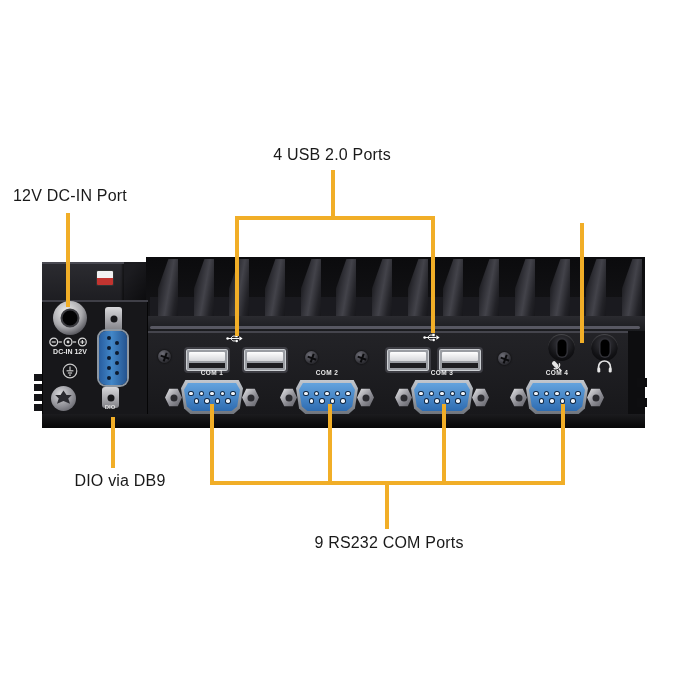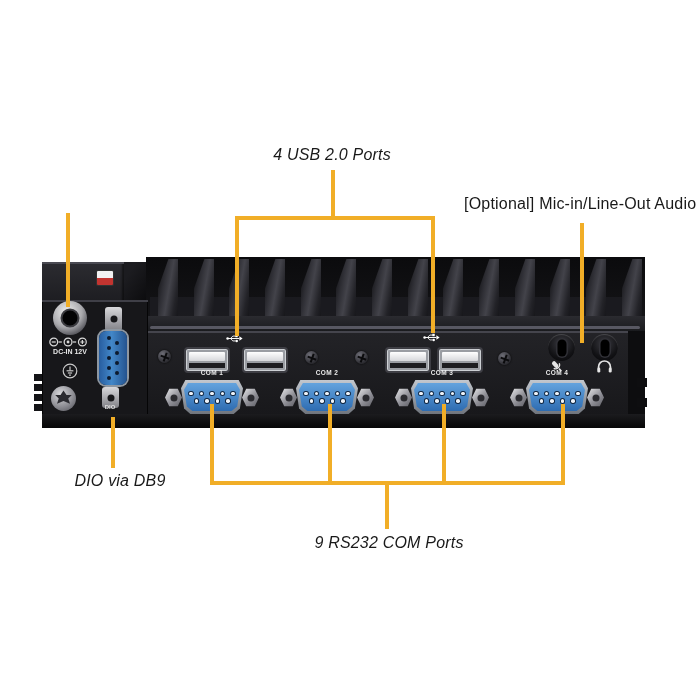--- a/index.html
+++ b/index.html
@@ -3,21 +3,21 @@
 <meta charset="utf-8">
 <style>
   html,body{margin:0;padding:0;}
   .stage{position:relative;width:700px;height:700px;background:#ffffff;overflow:hidden;
          font-family:"Liberation Sans",sans-serif;}
   .abs{position:absolute;}
   .grp{position:absolute;inset:0;}
 
   
   .callout-label{position:absolute;font-size:16px;color:#191919;white-space:nowrap;letter-spacing:.2px;}
-  .ctr{transform:translateX(-50%);font-style:italic;}
+  .ctr{transform:translateX(-50%);}
 
   
   .cline{position:absolute;background:#F1AE27;z-index:10;}
 
   
   .block{left:42px;top:262px;width:82px;height:40px;background:linear-gradient(#2c2c31,#1d1d21);
          box-shadow:inset 0 2px 0 #4a4a52,inset -2px 0 2px rgba(0,0,0,.5);}
   .block-side{left:124px;top:262px;width:36px;height:40px;background:linear-gradient(125deg,#1c1c20 20%,#0b0b0d 80%);}
   .sticker{left:97px;top:271px;width:16px;height:14px;border-radius:1px;
            background:linear-gradient(#f2f2f2 0 52%,#c23430 52% 100%);box-shadow:0 0 0 1px #333;}
@@ -93,21 +93,21 @@
   .hole-col{display:flex;flex-direction:column;gap:6px;}
   .hole{width:4px;height:4px;border-radius:50%;background:#0c1a2d;}
   .dio-text{left:96px;top:404px;width:28px;text-align:center;color:#dedede;font-size:6px;font-weight:bold;z-index:4;}
 </style>
 </head>
 <body>
 
 <div class="stage">
 
   <div class="callout-label ctr" style="left:332px;top:146px;">4 USB 2.0 Ports</div>
-  <div class="callout-label" style="left:464px;top:195px;">[Optional] Mic-in/Line-Out Audio</div>
+  <div class="callout-label" style="left:13px;top:187px;">12V DC-IN Port</div>
   <div class="callout-label ctr" style="left:120px;top:472px;">DIO via DB9</div>
   <div class="callout-label ctr" style="left:389px;top:534px;">9 RS232 COM Ports</div>
 
   <div class="grp">
     <div class="cline" style="left:66px;top:213px;width:4px;height:94px;"></div>
     <div class="cline" style="left:331px;top:170px;width:4px;height:50px;"></div>
     <div class="cline" style="left:235px;top:216px;width:200px;height:4px;"></div>
     <div class="cline" style="left:235px;top:216px;width:4px;height:120px;"></div>
     <div class="cline" style="left:431px;top:216px;width:4px;height:117px;"></div>
     <div class="cline" style="left:580px;top:223px;width:4px;height:120px;"></div>

